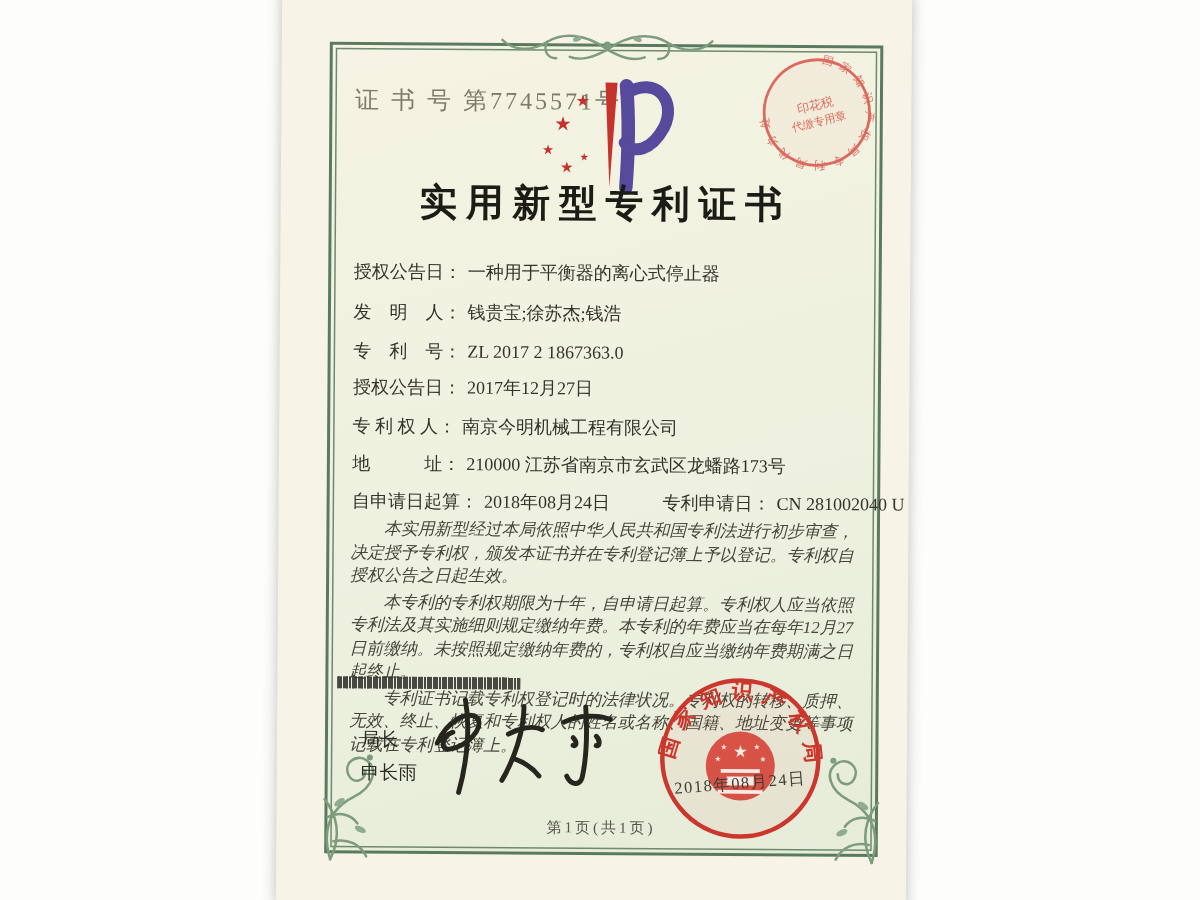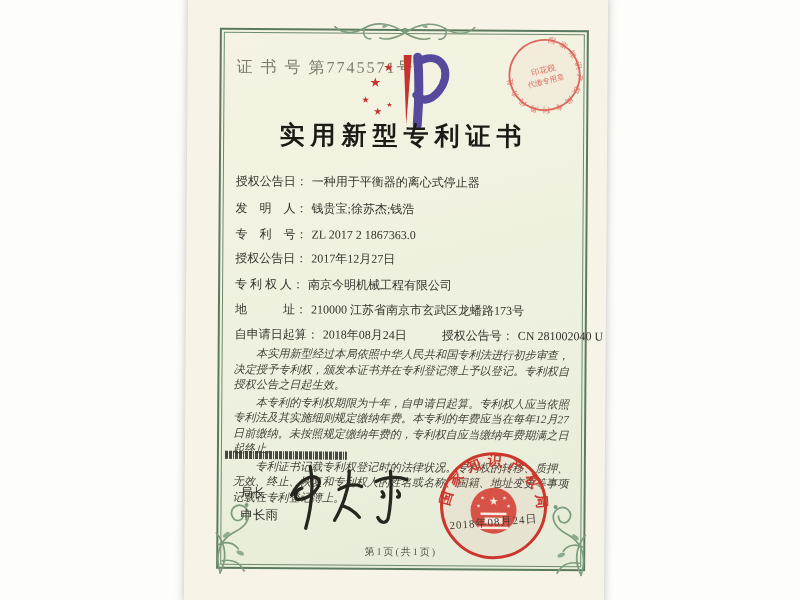--- a/index.html
+++ b/index.html
@@ -120,21 +120,21 @@
       </div>
       <div class="frow" style="top:246px">
         <span class="lbl">专 利 权 人：</span><span>南京今明机械工程有限公司</span>
       </div>
       <div class="frow" style="top:271px">
         <span class="lbl">地　　　址：</span><span>210000 江苏省南京市玄武区龙蟠路173号</span>
       </div>
       <div class="frow" style="top:296px">
         <span class="lbl">自申请日起算：</span><span>2018年08月24日</span>
         <span class="grant2">
-          <span class="lbl">授权公告号：</span><span>CN 281002040 U</span>
+          <span class="lbl">专利申请日：</span><span>CN 281002040 U</span>
         </span>
       </div>
 
       <div class="paras">
         <p>本实用新型经过本局依照中华人民共和国专利法进行初步审查，决定授予专利权，颁发本证书并在专利登记簿上予以登记。专利权自授权公告之日起生效。</p>
         <p>本专利的专利权期限为十年，自申请日起算。专利权人应当依照专利法及其实施细则规定缴纳年费。本专利的年费应当在每年12月27日前缴纳。未按照规定缴纳年费的，专利权自应当缴纳年费期满之日起终止。</p>
         <p>专利证书记载专利权登记时的法律状况。专利权的转移、质押、无效、终止、恢复和专利权人的姓名或名称、国籍、地址变更等事项记载在专利登记簿上。</p>
       </div>
 
       <div class="barcode"></div>

